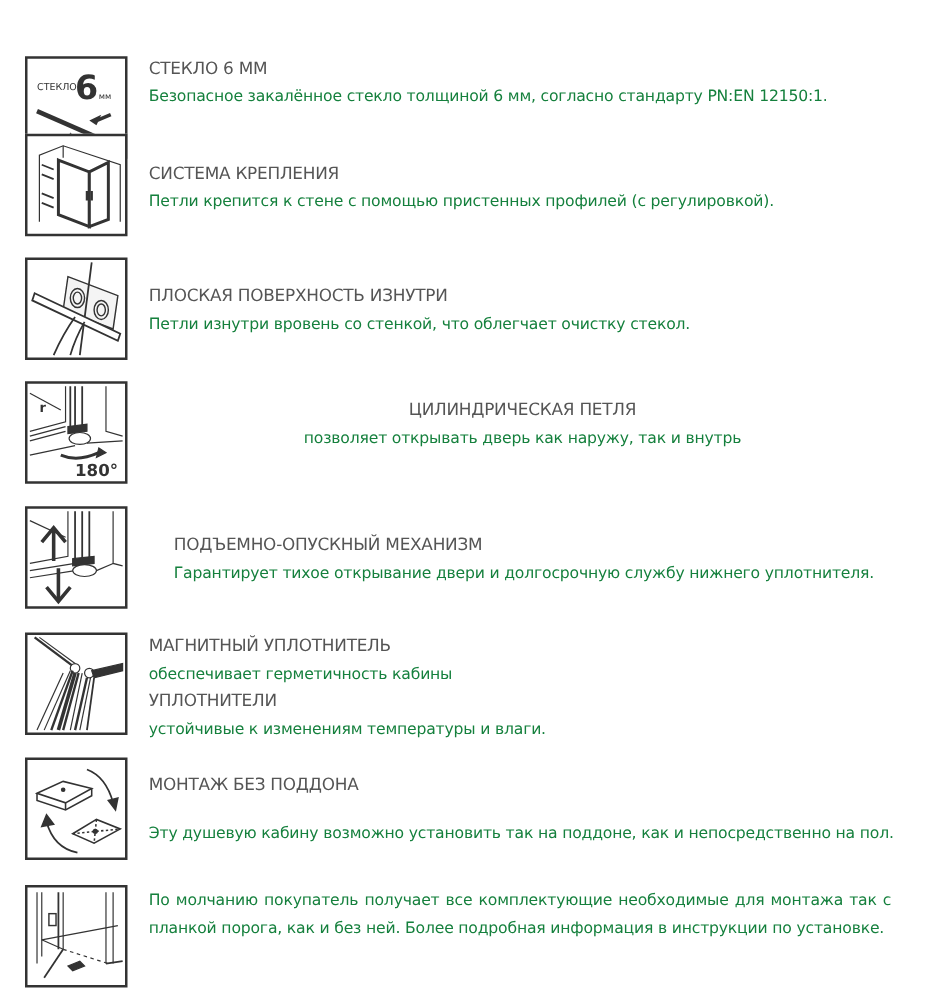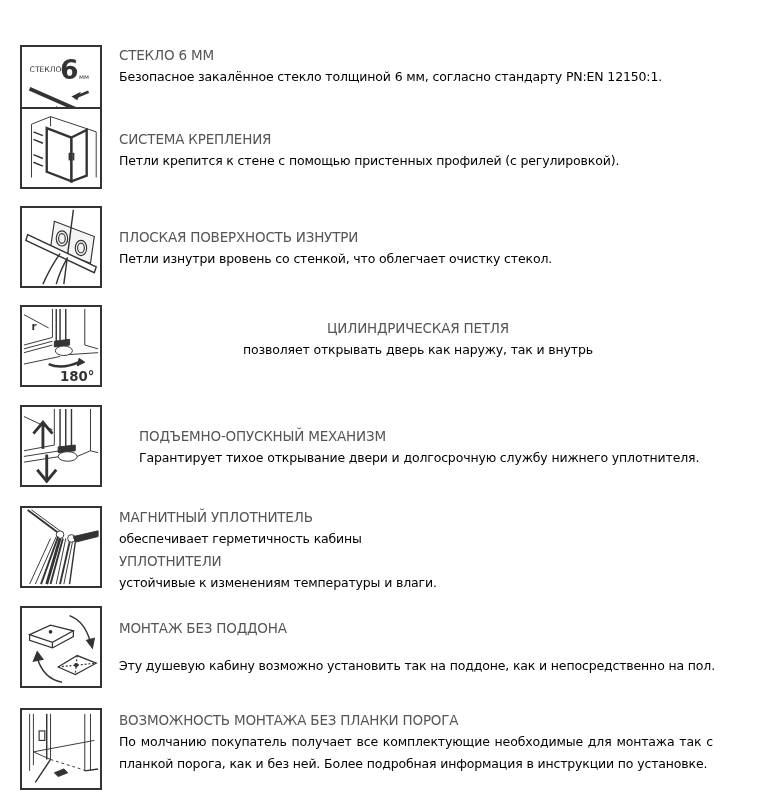--- a/index.html
+++ b/index.html
@@ -16,21 +16,21 @@
   }
   .icon-box svg { width: 100%; height: 100%; display: block; }
   .text-block {
     position: absolute; left: 119px; right: 40px;
   }
   .ftitle {
     font-size: 13.5px; color: #555555; line-height: 22px;
     letter-spacing: -0.2px; white-space: nowrap;
   }
   .fdesc {
-    font-size: 12.5px; color: #000000; line-height: 22px;
+    font-size: 12.5px; color: #15803d; line-height: 22px;
     letter-spacing: -0.15px;
   }
   .justify { text-align: justify; }
 </style>
 </head>
 <body>
 
 <div class="feature" style="top:6px;">
   <div class="icon-box" style="top:0;margin-top:39px;">
     <svg viewBox="0 0 82 82">
@@ -207,16 +207,15 @@
       <line x1="12" y1="44" x2="30" y2="52"></line>
       <line x1="30" y1="52" x2="14" y2="76" stroke-width="1.5"></line>
       <line x1="30" y1="52" x2="68" y2="64" stroke-dasharray="3,3"></line>
       <line x1="66" y1="4" x2="66" y2="64"></line>
       <line x1="72" y1="4" x2="72" y2="64"></line>
       <line x1="66" y1="64" x2="80" y2="62" stroke-width="1.5"></line>
       <polygon points="34,66 44,62 48,66 38,70" fill="#333"></polygon>
     </svg>
   </div>
   <div class="text-block" style="top:1px;">
-    <div class="ftitle">ВОЗМОЖНОСТЬ МОНТАЖА БЕЗ ПЛАНКИ ПОРОГА</div>
     <div class="fdesc justify" style="width:594px;">По молчанию покупатель получает все комплектующие необходимые для монтажа так с планкой порога, как и без ней. Более подробная информация в инструкции по установке.</div>
   </div>
 </div>
 
 </body></html>

